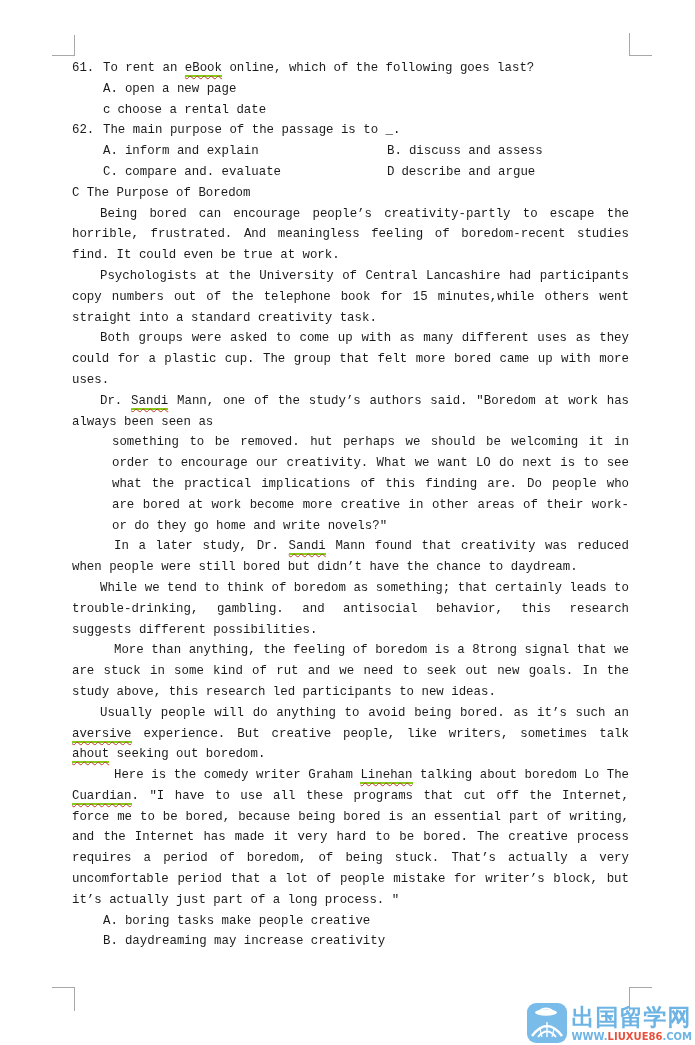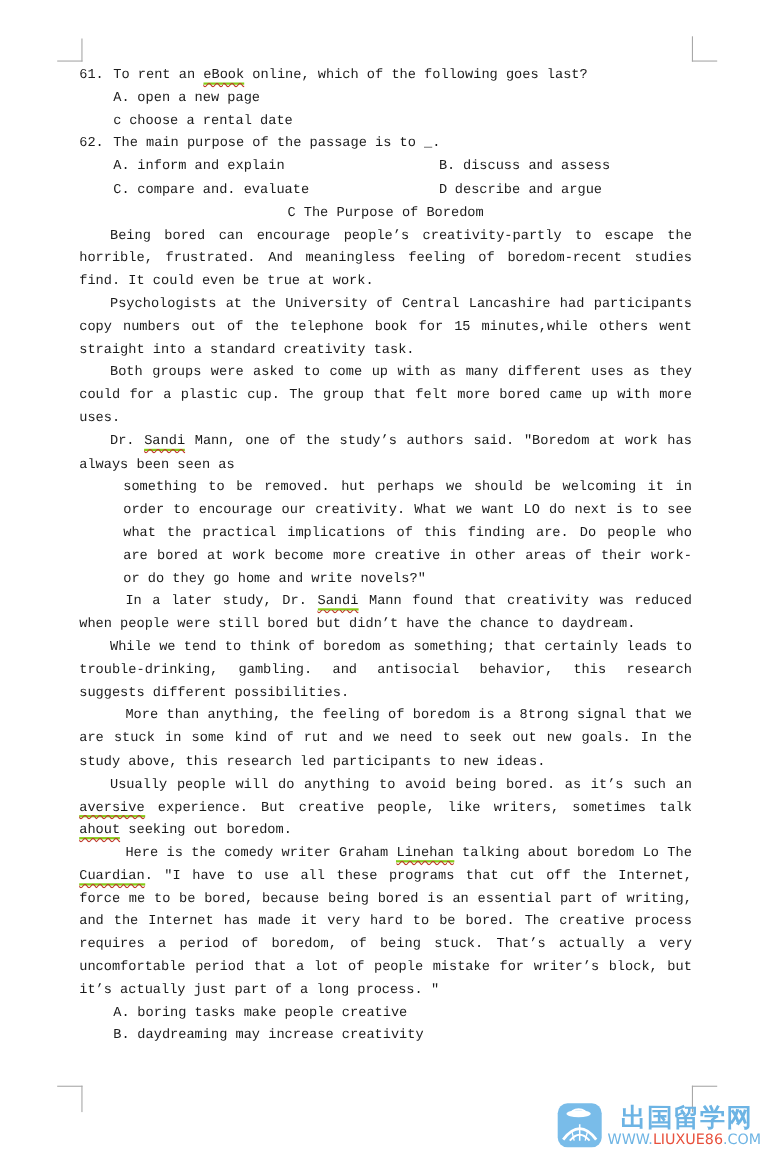--- a/index.html
+++ b/index.html
@@ -19,26 +19,26 @@
   #mark-br { left:629px; top:987px; width:22px; height:23px; border-left:1px solid #a8a8a8;  border-top:1px solid #a8a8a8; }
 
   
   #doc {
     position:absolute; left:72px; top:58px; width:557px;
     font-size:12.4px; line-height:20.8px;
   }
   .para { text-align:justify; text-indent:28px; margin:0; }
   .para.noindent  { text-indent:0;margin-left:40px; }
   .para.bigindent { text-indent:42px; }
-  .heading { text-align:center; }
+  .heading { }
 
   .stem { display:flex;justify-content:space-between; }
   .qnum { width:31px; flex:none; }
   .qtext { flex:1; }
-  .opt-row { display:flex; padding-left:31px;gap:12px; }
+  .opt-row { display:flex; padding-left:31px; }
   .opt-a { width:284px; flex:none; }
   .opt-b { flex:1; }
   .opt-single { flex:1; }
   .olab { margin-right:7px; }
 
   
   .flag {
     border-bottom:2px solid #84cc16;
     text-decoration:underline wavy #c0392b;
     text-decoration-thickness:1px;
@@ -46,25 +46,25 @@
   }
 
   
   .logo { position:absolute; right:3px; bottom:2px; display:flex; align-items:center; gap:5px; }
   .logo-icon { width:40px; height:40px; border-radius:9px; background:#79bce9; flex:none; }
   .logo-icon svg { display:block; }
   .logo-right { display:flex; flex-direction:column; align-items:flex-start; }
   .logo-title {
     font-family:"DejaVu Sans","Liberation Sans",sans-serif;
     font-weight:bold; font-size:23px; line-height:26px;
-    color:#6db4e4; letter-spacing:1px; white-space:nowrap;margin-left:12px;
+    color:#6db4e4; letter-spacing:1px; white-space:nowrap;
   }
   .logo-url {
     font-family:"DejaVu Sans","Liberation Sans",sans-serif;
-    font-weight:normal; font-size:13px; line-height:13px;
+    font-weight:bold; font-size:10px; line-height:13px;
     color:#6db4e4; white-space:nowrap;
   }
   .logo-url .hl { color:#e8503c; }
 </style>
 </head>
 <body>
 
 <div class="mark" id="mark-tl"></div>
 <div class="mark" id="mark-tr"></div>
 <div class="mark" id="mark-bl"></div>

